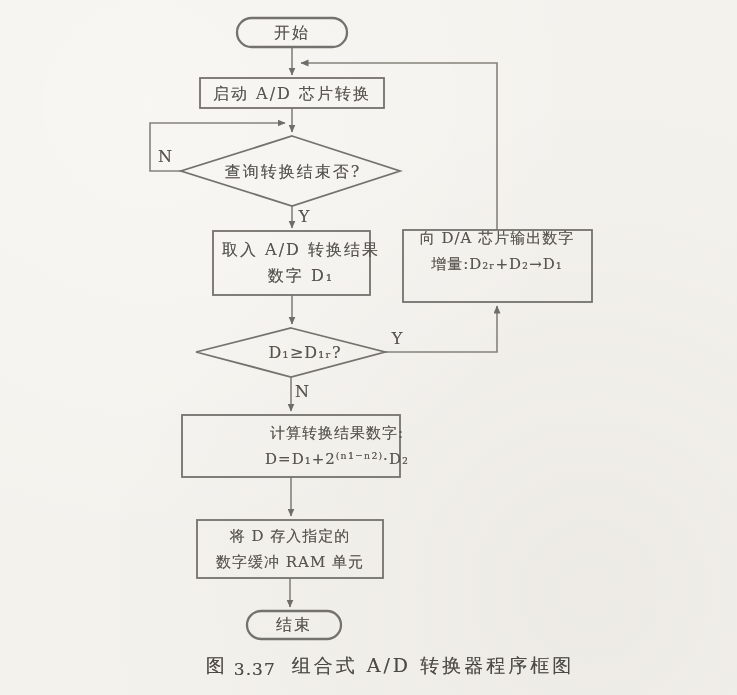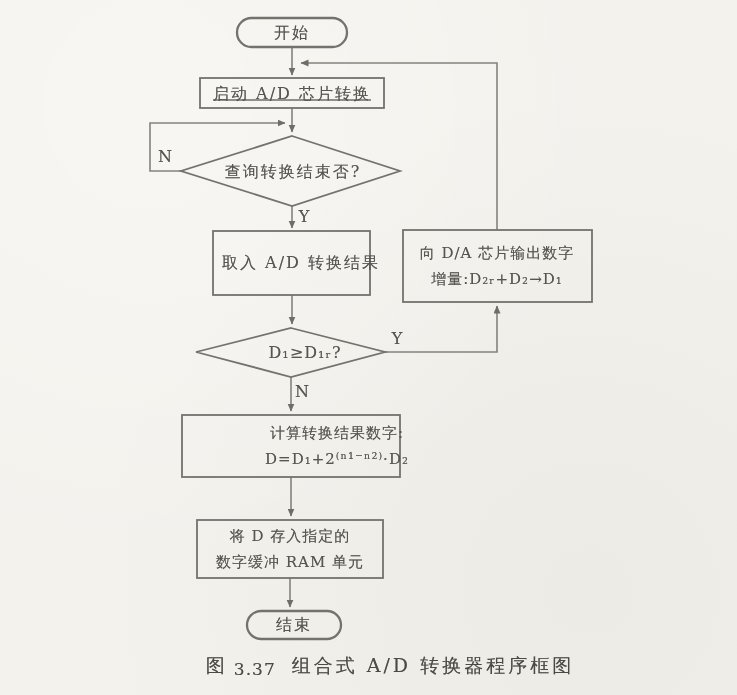--- a/index.html
+++ b/index.html
@@ -82,29 +82,30 @@
     <rect class="shape" x="213" y="231" width="157" height="64"></rect>
     <rect class="shape" x="403" y="230" width="189" height="72"></rect>
     <polygon class="shape" points="291,328 385,352 291,377 196,352"></polygon>
     <rect class="shape" x="182" y="415" width="218" height="62"></rect>
     <rect class="shape" x="197" y="520" width="186" height="58"></rect>
     <rect class="shape terminator" x="247" y="611" width="94" height="28" rx="14" ry="14"></rect>
   </svg>
 
   <div class="lbl" style="left:292px; top:33px;">开始</div>
 
-  <div class="lbl" style="left:292px; top:94px;text-decoration:underline;">启动 A/D 芯片转换</div>
+  <div class="lbl" style="left:292px; top:94px;">启动 A/D 芯片转换</div>
 
   <div class="lbl" style="left:293px; top:172px;">查询转换结束否?</div>
 
   <div class="lbl twoline" style="left:292px; top:263px;padding-left:18px;">
     <div>取入 A/D 转换结果</div>
+    <div>数字 D₁</div>
   </div>
 
-  <div class="lbl twoline small" style="left:497px; top:266px;">
+  <div class="lbl twoline small" style="left:497px; top:251px;">
     <div>向 D/A 芯片输出数字</div>
     <div>增量:D₂ᵣ+D₂→D₁</div>
   </div>
 
   <div class="lbl" style="left:292px; top:352px; letter-spacing:1px;margin-left:13px;">D₁≥D₁ᵣ?</div>
 
   <div class="lbl twoline small" style="left:291px; top:446px;margin-left:46px;">
     <div>计算转换结果数字:</div>
     <div>D=D₁+2⁽ⁿ¹⁻ⁿ²⁾·D₂</div>
   </div>

